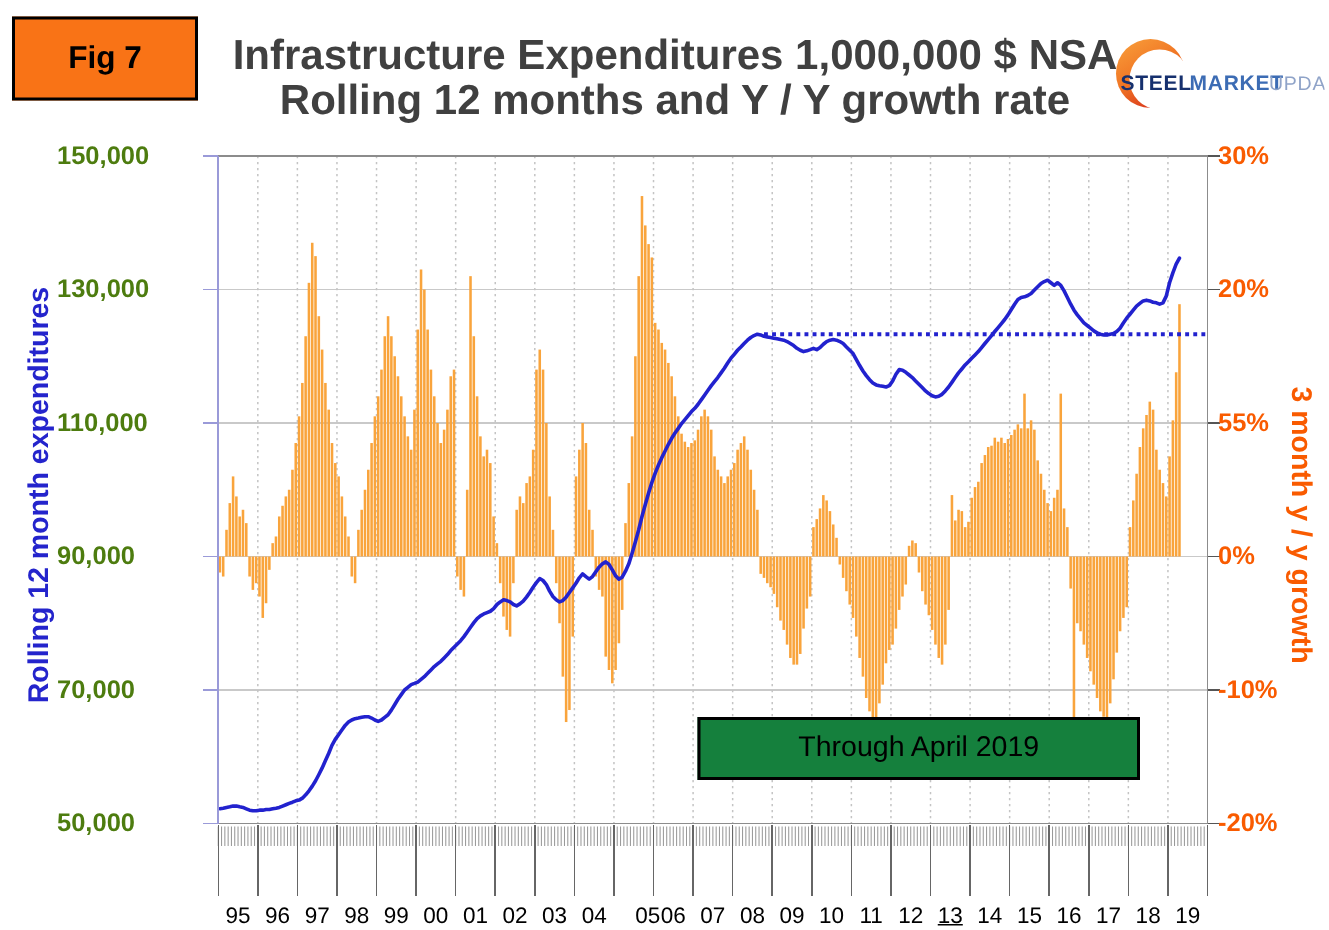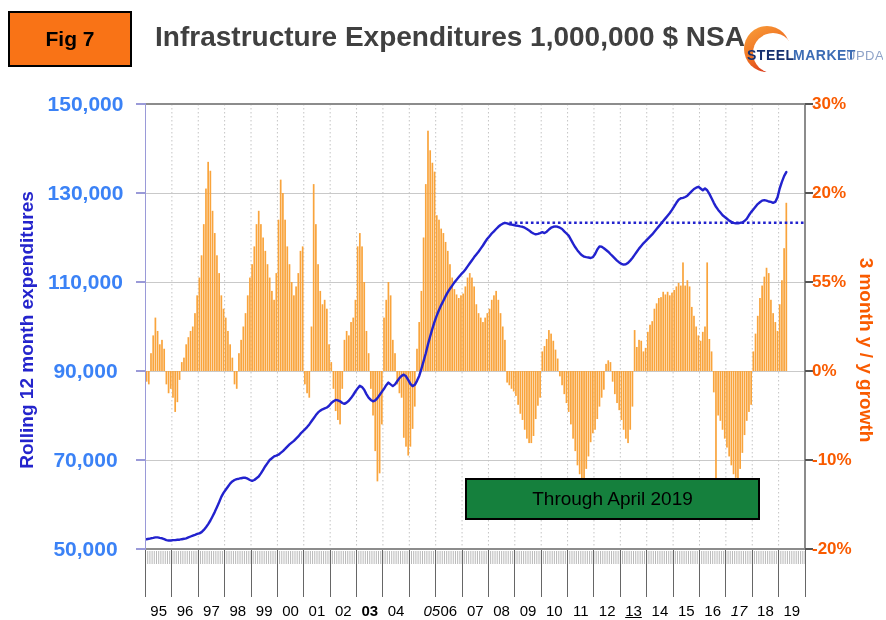--- a/index.html
+++ b/index.html
@@ -10,22 +10,22 @@
            background:#f97316;display:flex;align-items:center;justify-content:center;
            font-size:21px;font-weight:bold;color:#000;}
   #title-wrap{left:140px;top:22px;width:620px;text-align:center;color:#404040;
               font-weight:bold;font-size:28px;line-height:30px;}
   #logo{left:733px;top:22px;width:150px;height:60px;}
   #left-axis-title{left:27px;top:330px;transform:translate(-50%,-50%) rotate(-90deg);
                    white-space:nowrap;font-size:19px;font-weight:bold;color:#2424cc;}
   #right-axis-title{left:866px;top:350px;transform:translate(-50%,-50%);
                     writing-mode:vertical-rl;white-space:nowrap;
                     font-size:19px;font-weight:bold;color:#f95b00;}
-  .ytick-left{width:95px;text-align:center;font-size:21px;font-weight:bold;
-              color:#3b82f6;transform:translateY(-50%);}
+  .ytick-left{width:95px;text-align:left;font-size:17px;font-weight:bold;
+              color:#4d7c0f;transform:translateY(-50%);}
   .ytick-right{left:812px;font-size:17px;font-weight:bold;color:#f95b00;
                transform:translateY(-50%);}
   .year-label{top:571px;text-align:center;font-size:15px;color:#000;margin-top:31px;}
   #annotation-box{left:465px;top:478px;width:291px;height:38px;border:2px solid #000;
                   background:#15803d;display:flex;align-items:center;justify-content:center;
                   font-size:19px;color:#000;}
   #chart-svg{left:0;top:0;}
   .logo-steel{font-weight:bold;fill:#16306e;font-size:14px;letter-spacing:.5px;}
   .logo-market{font-weight:bold;fill:#3c6cb4;font-size:14px;letter-spacing:.5px;}
   .logo-update{fill:#8fa3c8;font-size:13px;letter-spacing:.5px;}
@@ -698,20 +698,21 @@
     <line x1="778.62" y1="550" x2="778.62" y2="597" stroke="#666" stroke-width="1" shape-rendering="crispEdges"></line>
     <line x1="805" y1="550" x2="805" y2="597" stroke="#666" stroke-width="1" shape-rendering="crispEdges"></line>
   </svg>
 
 <div id="fig-box" class="abs">
   <span>Fig 7</span>
 </div>
 
 <div id="title-wrap" class="abs">
   <div>Infrastructure Expenditures 1,000,000 $ NSA</div>
+  <div>Rolling 12 months and Y / Y growth rate</div>
 </div>
 
 <svg id="logo" class="abs" viewBox="0 0 150 60">
   <defs>
     <linearGradient id="cres" x1="0" y1="0" x2="0.6" y2="1">
       <stop offset="0" stop-color="#f9a13c"></stop>
       <stop offset="0.55" stop-color="#f07524"></stop>
       <stop offset="1" stop-color="#d8341c"></stop>
     </linearGradient>
   </defs>
@@ -746,30 +747,30 @@
     <div class="abs ytick-right" style="top:460px;">-10%</div>
     <div class="abs ytick-right" style="top:549px;">-20%</div>
     <div class="abs year-label" style="left:145.5px;width:26.38px;">95</div>
     <div class="abs year-label" style="left:171.88px;width:26.38px;">96</div>
     <div class="abs year-label" style="left:198.26px;width:26.38px;">97</div>
     <div class="abs year-label" style="left:224.64px;width:26.38px;">98</div>
     <div class="abs year-label" style="left:251.01999999999998px;width:26.38px;">99</div>
     <div class="abs year-label" style="left:277.4px;width:26.38px;">00</div>
     <div class="abs year-label" style="left:303.78px;width:26.38px;">01</div>
     <div class="abs year-label" style="left:330.15999999999997px;width:26.38px;">02</div>
-    <div class="abs year-label" style="left:356.53999999999996px;width:26.38px;font-weight:bold;">03</div>
+    <div class="abs year-label" style="left:356.53999999999996px;width:26.38px;">03</div>
     <div class="abs year-label" style="left:382.91999999999996px;width:26.38px;">04</div>
-    <div class="abs year-label" style="left:409.3px;width:45px;font-style:italic;">05</div>
+    <div class="abs year-label" style="left:409.3px;width:45px;">05</div>
     <div class="abs year-label" style="left:435.68px;width:26.38px;">06</div>
     <div class="abs year-label" style="left:462.06px;width:26.38px;">07</div>
     <div class="abs year-label" style="left:488.44px;width:26.38px;">08</div>
     <div class="abs year-label" style="left:514.8199999999999px;width:26.38px;">09</div>
     <div class="abs year-label" style="left:541.2px;width:26.38px;">10</div>
     <div class="abs year-label" style="left:567.5799999999999px;width:26.38px;">11</div>
     <div class="abs year-label" style="left:593.96px;width:26.38px;">12</div>
     <div class="abs year-label" style="left:620.3399999999999px;width:26.38px;text-decoration:underline;">13</div>
     <div class="abs year-label" style="left:646.72px;width:26.38px;">14</div>
     <div class="abs year-label" style="left:673.1px;width:26.38px;">15</div>
     <div class="abs year-label" style="left:699.48px;width:26.38px;">16</div>
-    <div class="abs year-label" style="left:725.86px;width:26.38px;font-style:italic;">17</div>
+    <div class="abs year-label" style="left:725.86px;width:26.38px;">17</div>
     <div class="abs year-label" style="left:752.24px;width:26.38px;">18</div>
     <div class="abs year-label" style="left:778.62px;width:26.38px;">19</div>
   </div>
 
 </body></html>

